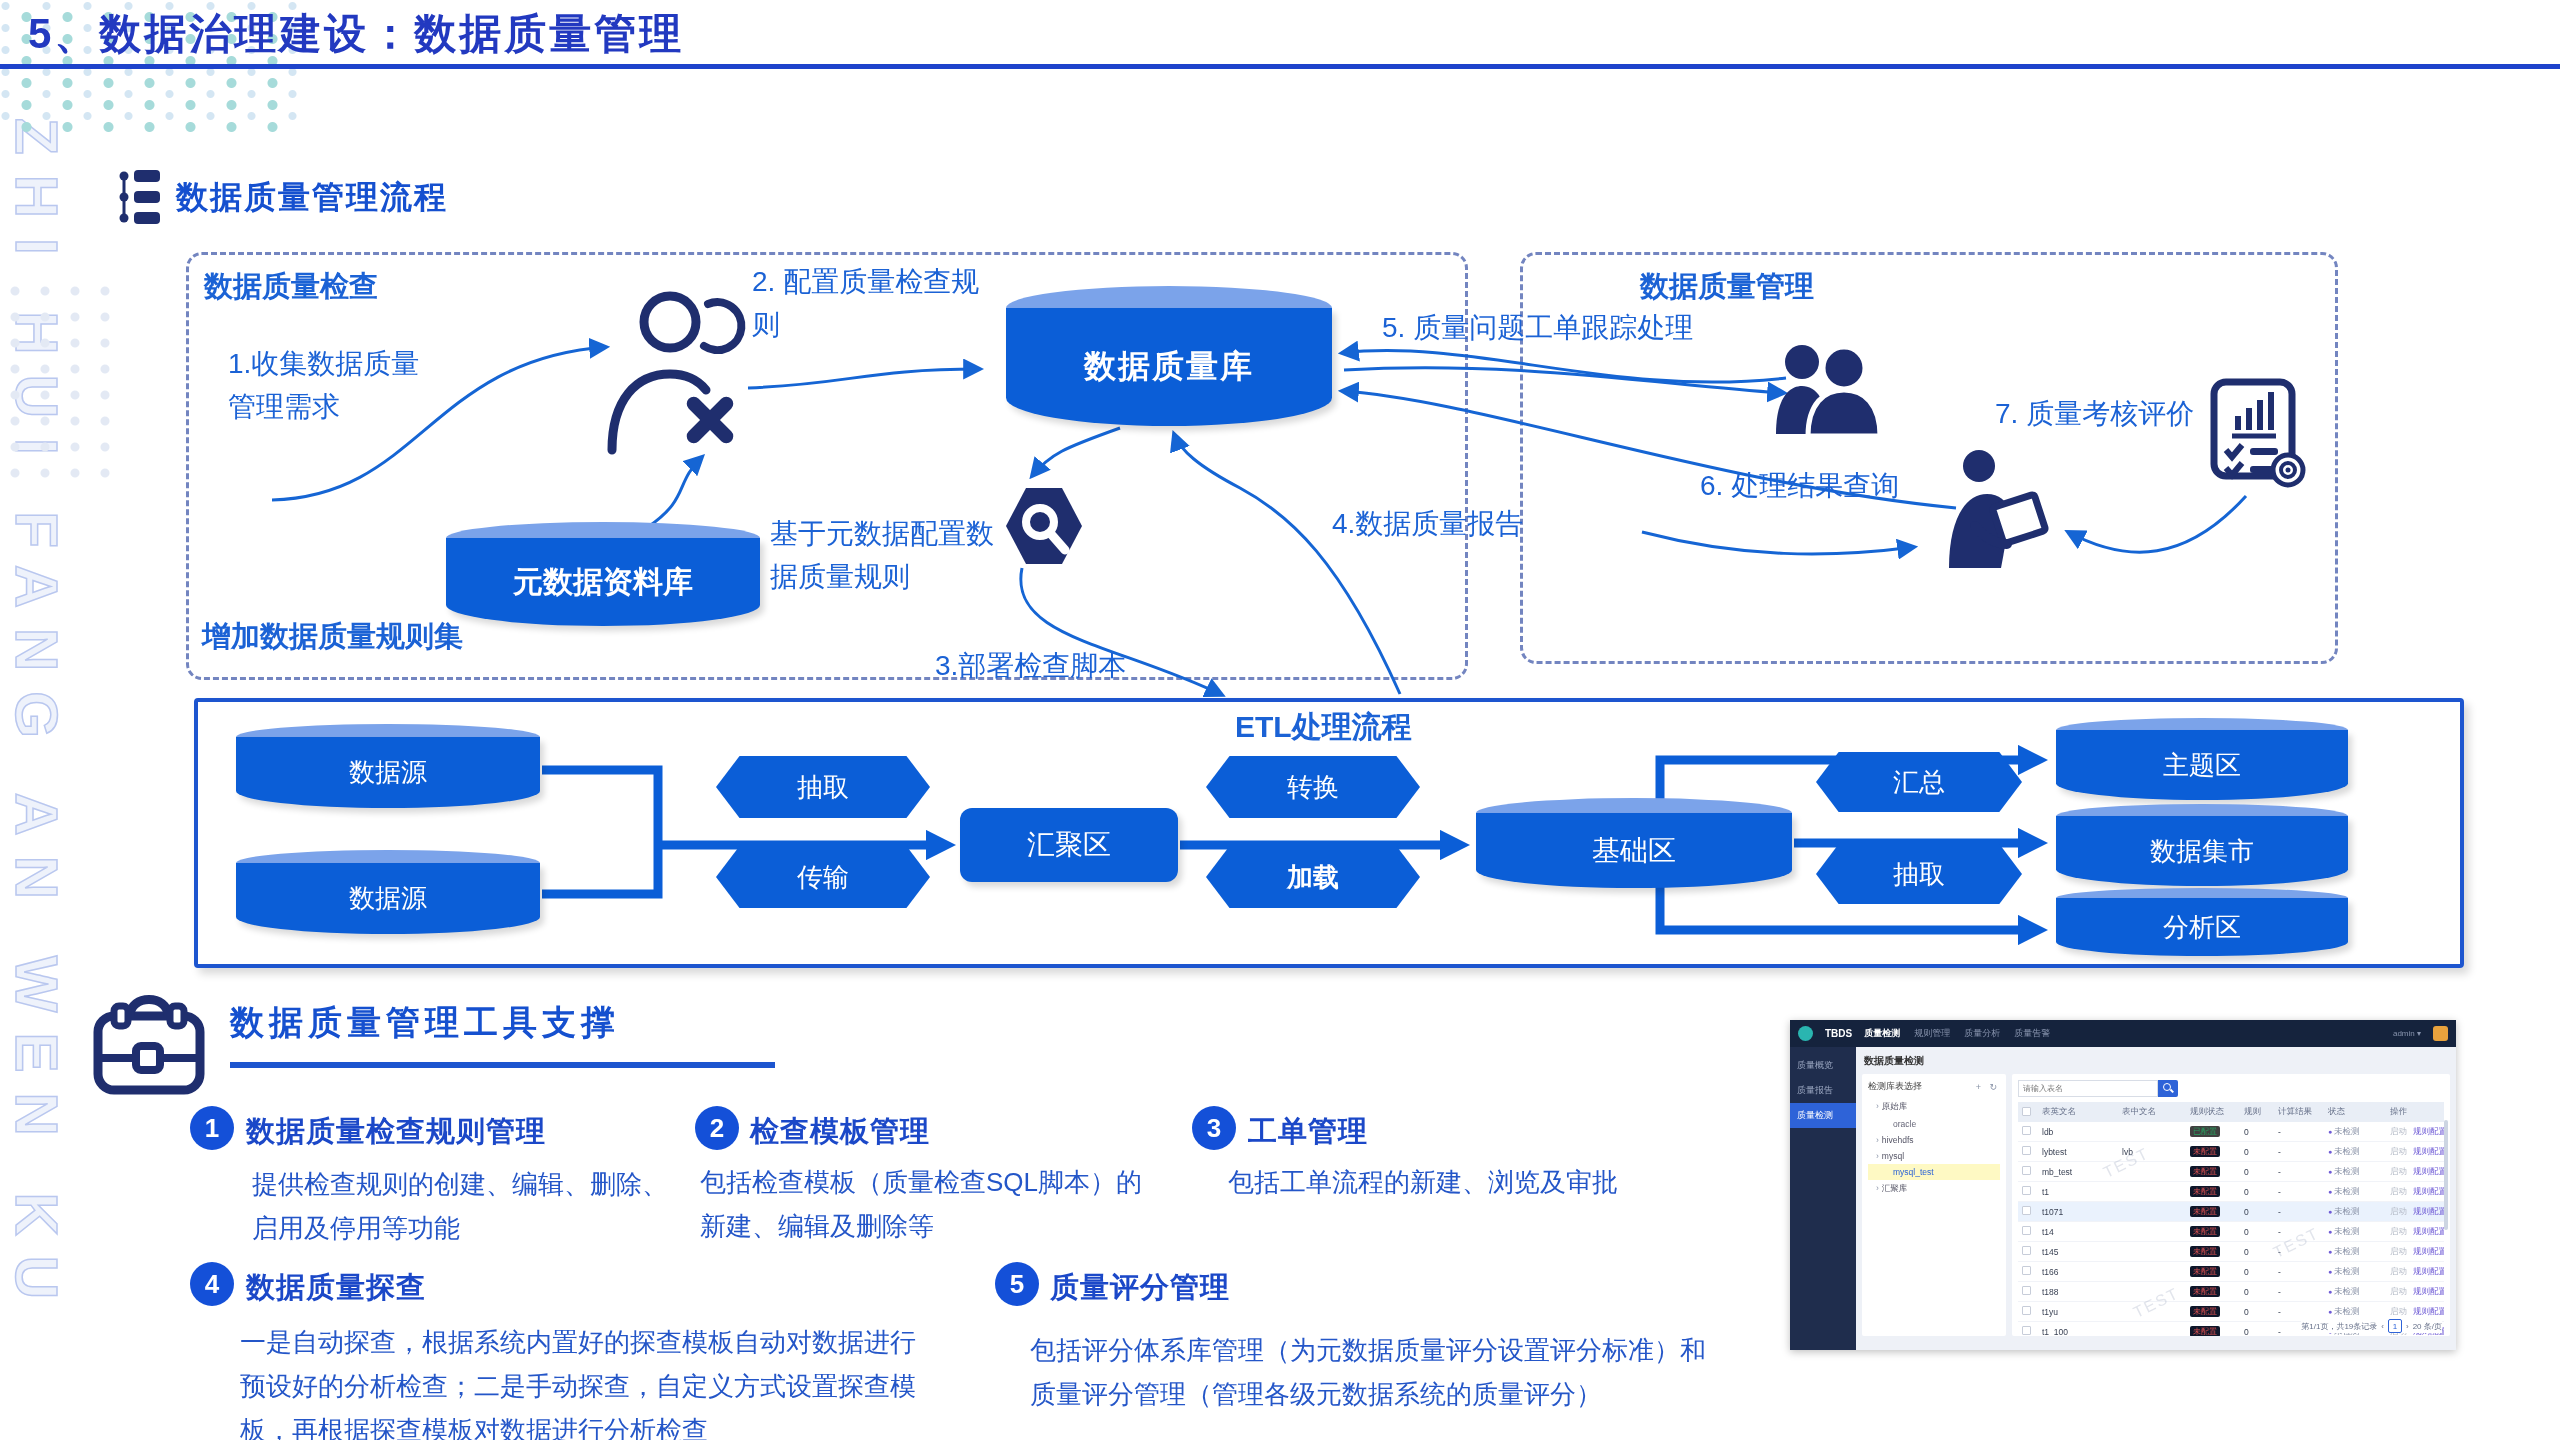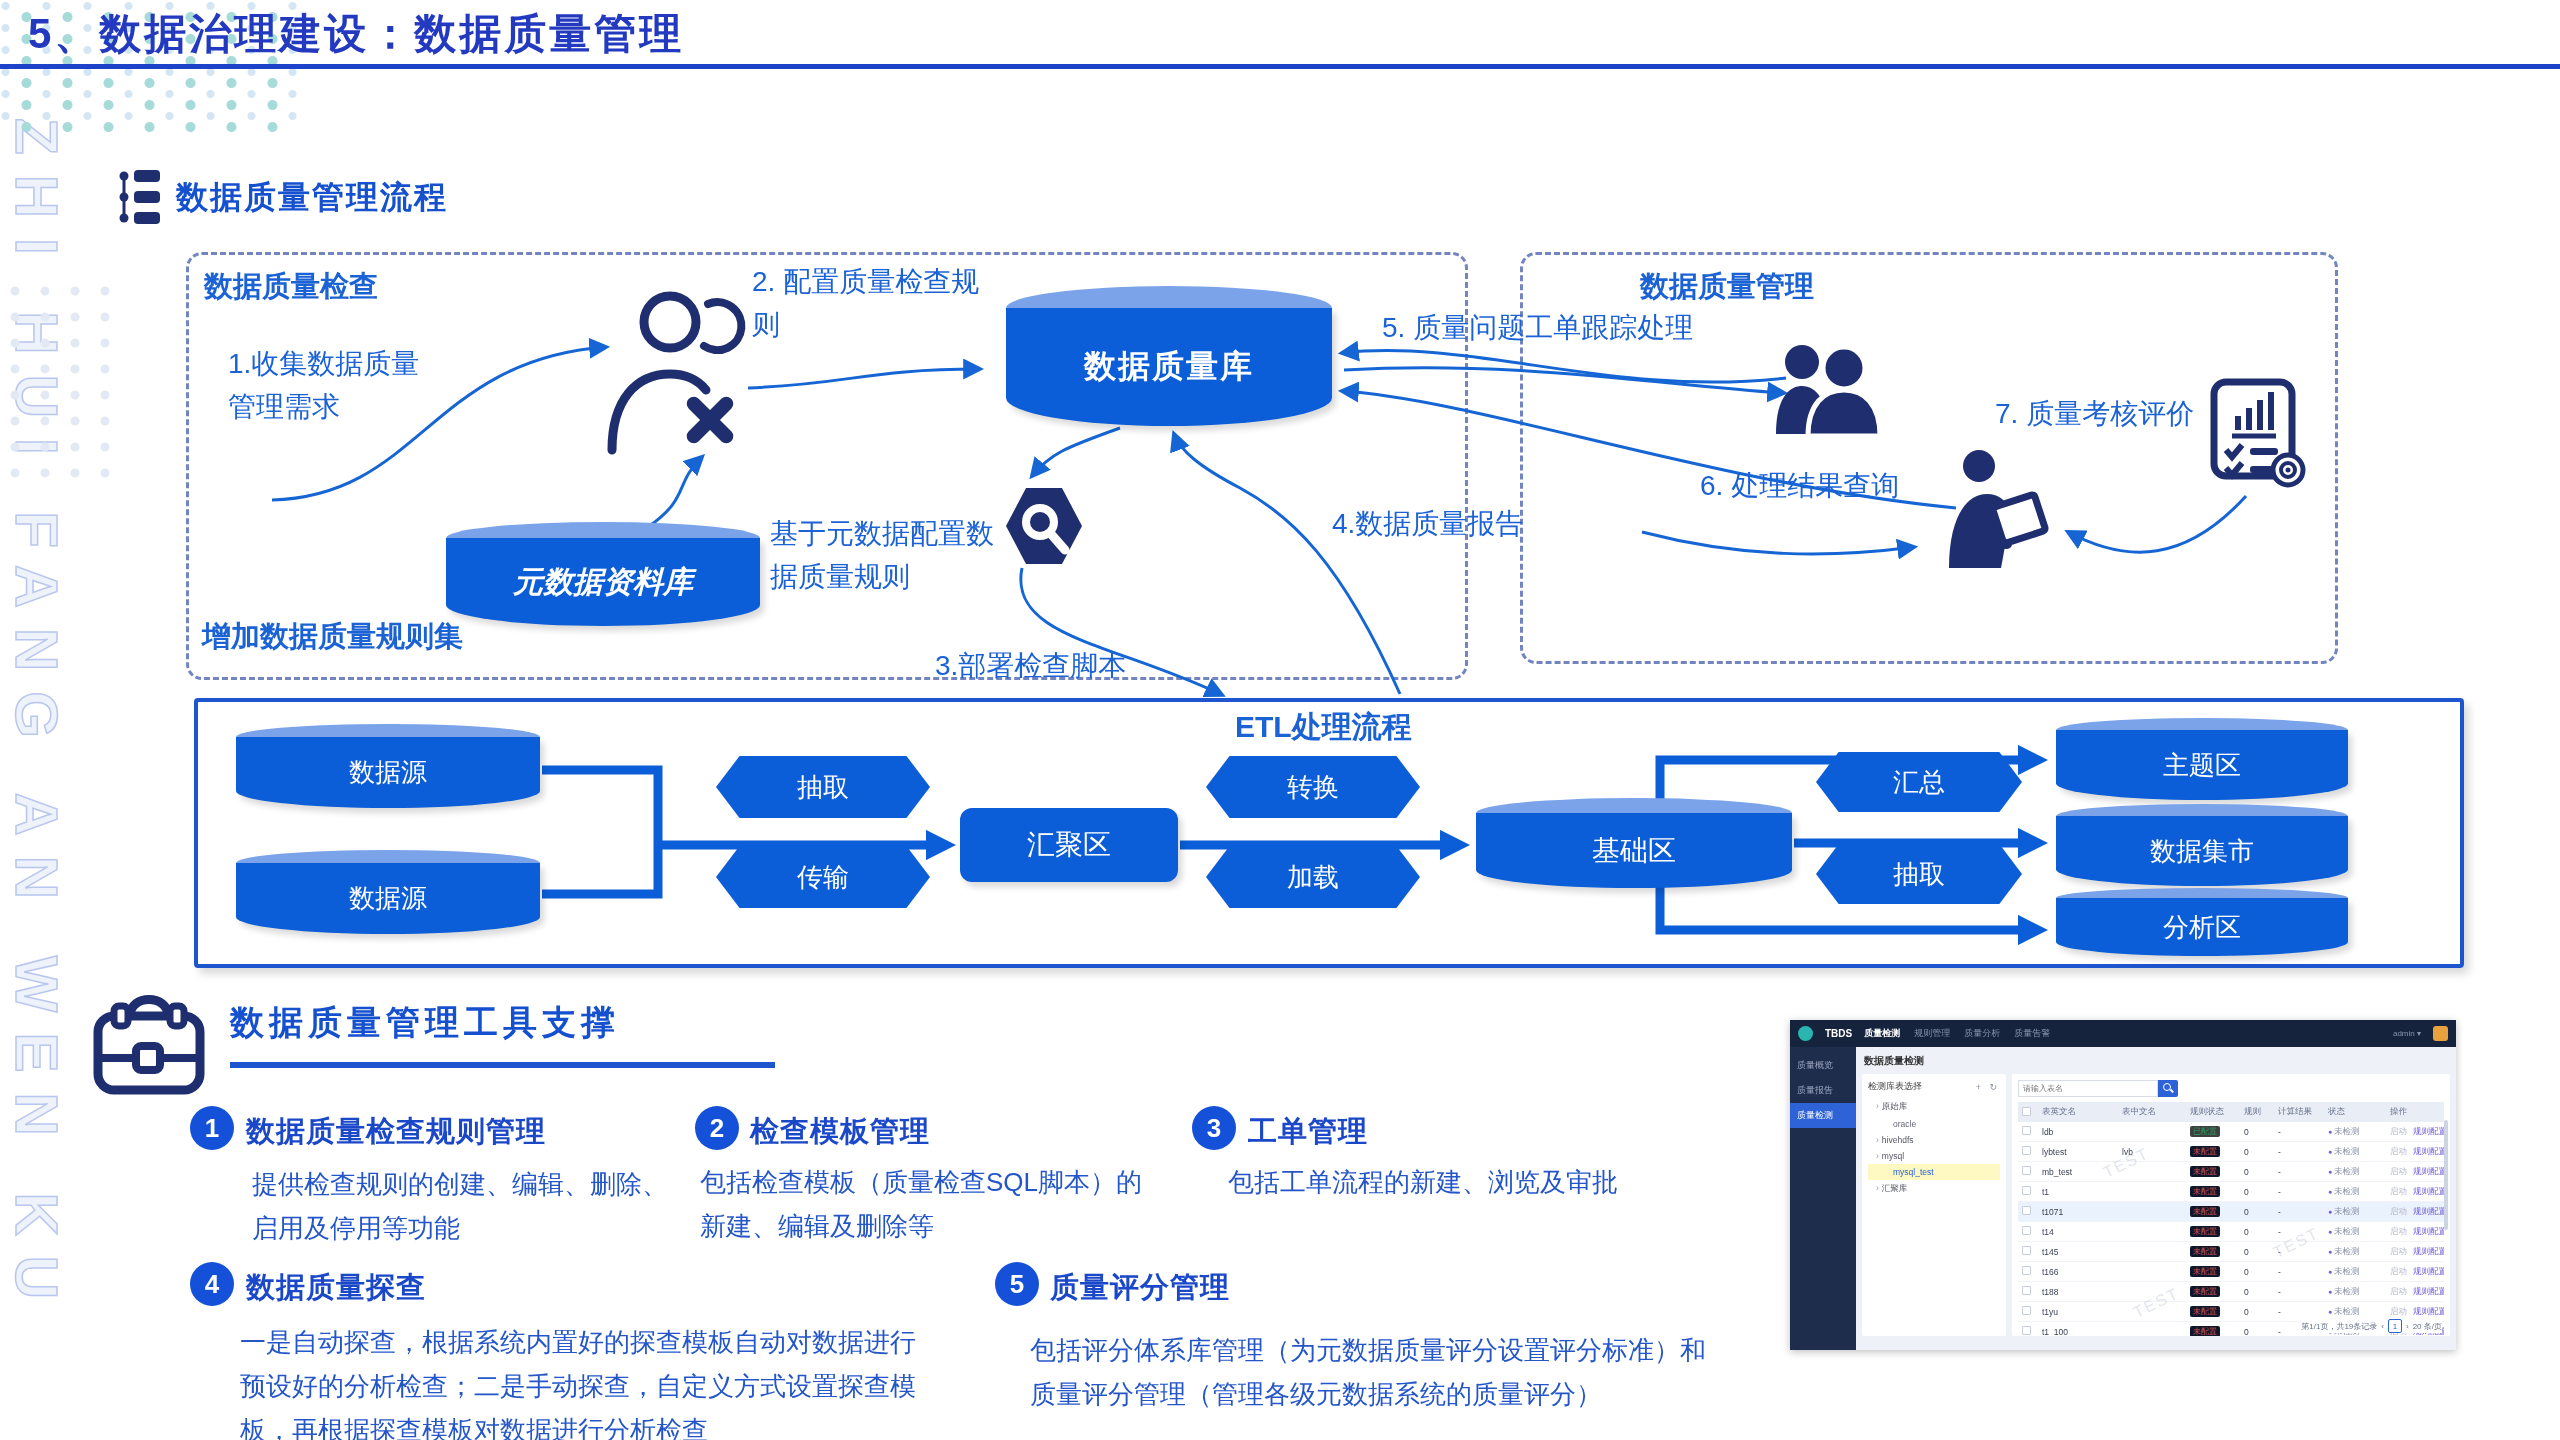--- a/index.html
+++ b/index.html
@@ -177,21 +177,21 @@
     </g>
   </svg>
 
   <div class="cyl" style="left:1006px;top:286px;width:326px;height:140px;">
     <div class="top" style="top:0;height:44px;"></div>
     <div class="body" style="top:22px;font-size:32px;font-weight:bold;letter-spacing:2px;">
       <span>数据质量库</span>
     </div>
   </div>
 
-  <div class="cyl" style="left:446px;top:522px;width:314px;height:104px;font-style:italic;">
+  <div class="cyl" style="left:446px;top:522px;width:314px;height:104px;">
     <div class="top" style="top:0;height:32px;"></div>
     <div class="body" style="top:16px;font-size:30px;font-weight:bold;">
       <span>元数据资料库</span>
     </div>
   </div>
 
   <div class="flow-text" style="left:770px;top:512px;width:245px;">基于元数据配置数据质量规则</div>
   <div class="flow-text green" style="left:202px;top:614px;font-size:29px;">增加数据质量规则集</div>
   <div class="flow-text" style="left:935px;top:644px;">3.部署检查脚本</div>
   <div class="flow-text" style="left:1332px;top:502px;">4.数据质量报告</div>
@@ -260,21 +260,21 @@
       <span>传输</span>
     </div>
 
   <div class="box-blue" style="left:960px;top:808px;width:218px;height:74px;">
       <span>汇聚区</span>
     </div>
 
   <div class="hex" style="left:1206px;top:756px;width:214px;height:62px;">
       <span>转换</span>
     </div>
-  <div class="hex" style="left:1206px;top:846px;width:214px;height:62px;">
+  <div class="hex" style="left:1206px;top:846px;width:214px;height:62px;font-weight:bold;">
       <span>加载</span>
     </div>
 
   <div class="cyl" style="left:1476px;top:798px;width:316px;height:90px;">
     <div class="top" style="top:0;height:30px;"></div>
     <div class="body" style="top:15px;font-size:28px;">
         <span>基础区</span>
       </div>
   </div>
 

